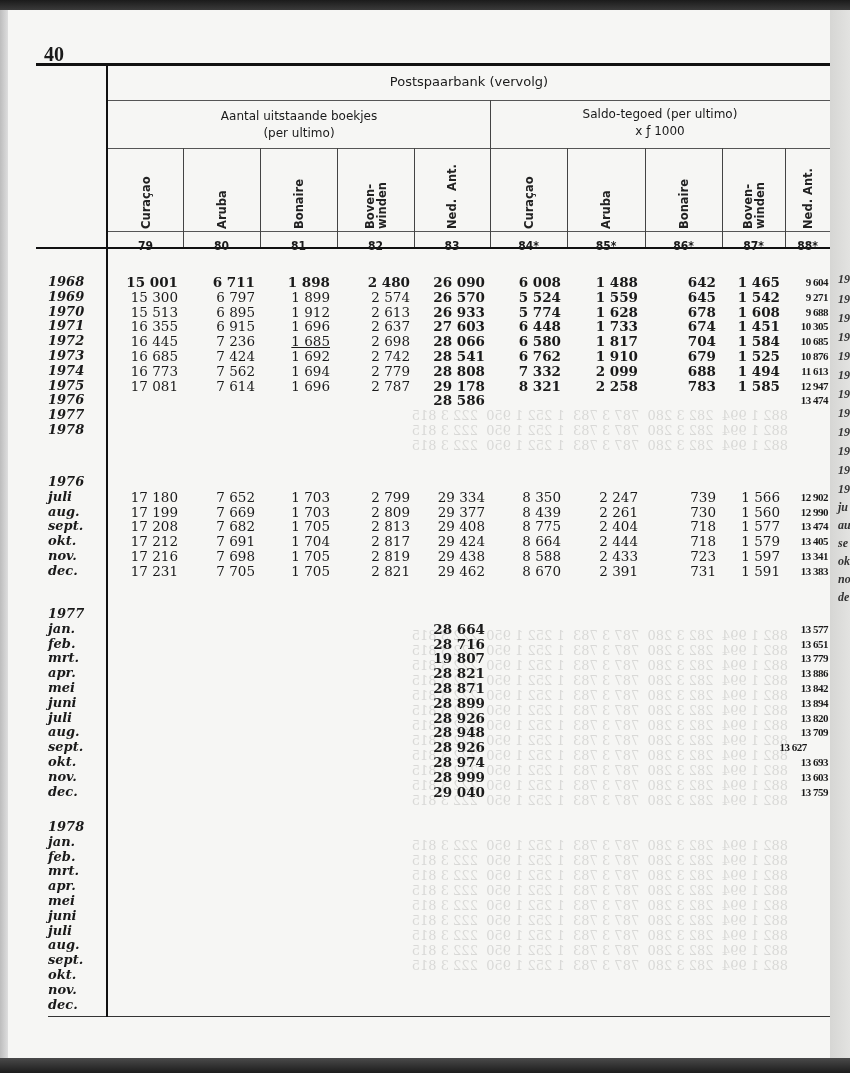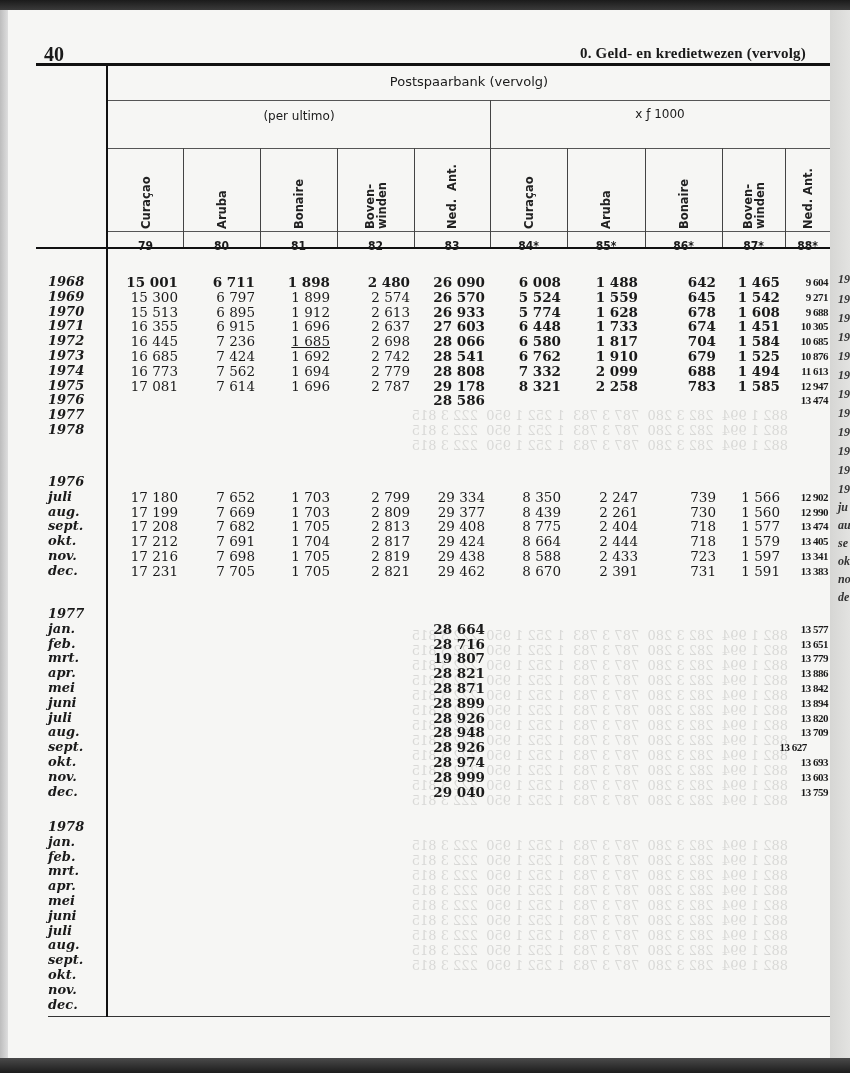--- a/index.html
+++ b/index.html
@@ -25,36 +25,37 @@
   .ghost { position:absolute; left:120px; width:660px; color:#d9d9d7; font-family:"DejaVu Serif", serif; font-size:13px; line-height:15px; white-space:pre; transform:scaleX(-1); }
 </style>
 </head>
 <body>
 
 <div class="topbar"></div>
 <div class="binding"></div>
 
 <div class="page" id="page">
   <div class="pageno">40</div>
-  <div class="runhead">0. Geld- en kredietwezen (vervolg)</div>
 
   <div class="rule" style="left:28px; top:53px; width:794px; height:3px;"></div>
   <div class="rule" style="left:28px; top:237px; width:794px; height:2px;"></div>
   <div class="rule" style="left:40px; top:1006px; width:782px; height:1px; background:#333;"></div>
   <div class="rule" style="left:98px; top:55px; width:2px; height:952px;"></div>
 
   <div class="hline" style="left:100px; top:90px; width:722px;"></div>
   <div class="hline" style="left:100px; top:138px; width:722px;"></div>
   <div class="hline" style="left:100px; top:221px; width:722px;"></div>
 
   <div class="hdr" style="left:100px; top:64px; width:722px; font-size:13px;">Postspaarbank (vervolg)</div>
   <div class="hdr" style="left:100px; top:98px; width:382px; line-height:17px;">
+    <div>Aantal uitstaande boekjes</div>
     <div>(per ultimo)</div>
   </div>
   <div class="hdr" style="left:482px; top:96px; width:340px; line-height:17px;">
+    <div>Saldo-tegoed (per ultimo)</div>
     <div>x ƒ 1000</div>
   </div>
   <div class="vline" style="left:482px; top:90px; height:147px;"></div>
 
   <div id="colheads">
       <div class="vtext" style="width: 78px; height: 28px; left: 98.5px; top: 166px; display: flex; align-items: center;">Curaçao</div>
       <div class="colnum" style="left: 100px; width: 75px;">79</div>
       <div class="vline" style="left: 175px; top: 138px; height: 99px;"></div>
       <div class="vtext" style="width: 78px; height: 28px; left: 174.5px; top: 166px; display: flex; align-items: center;">Aruba</div>
       <div class="colnum" style="left: 175px; width: 77px;">80</div>

